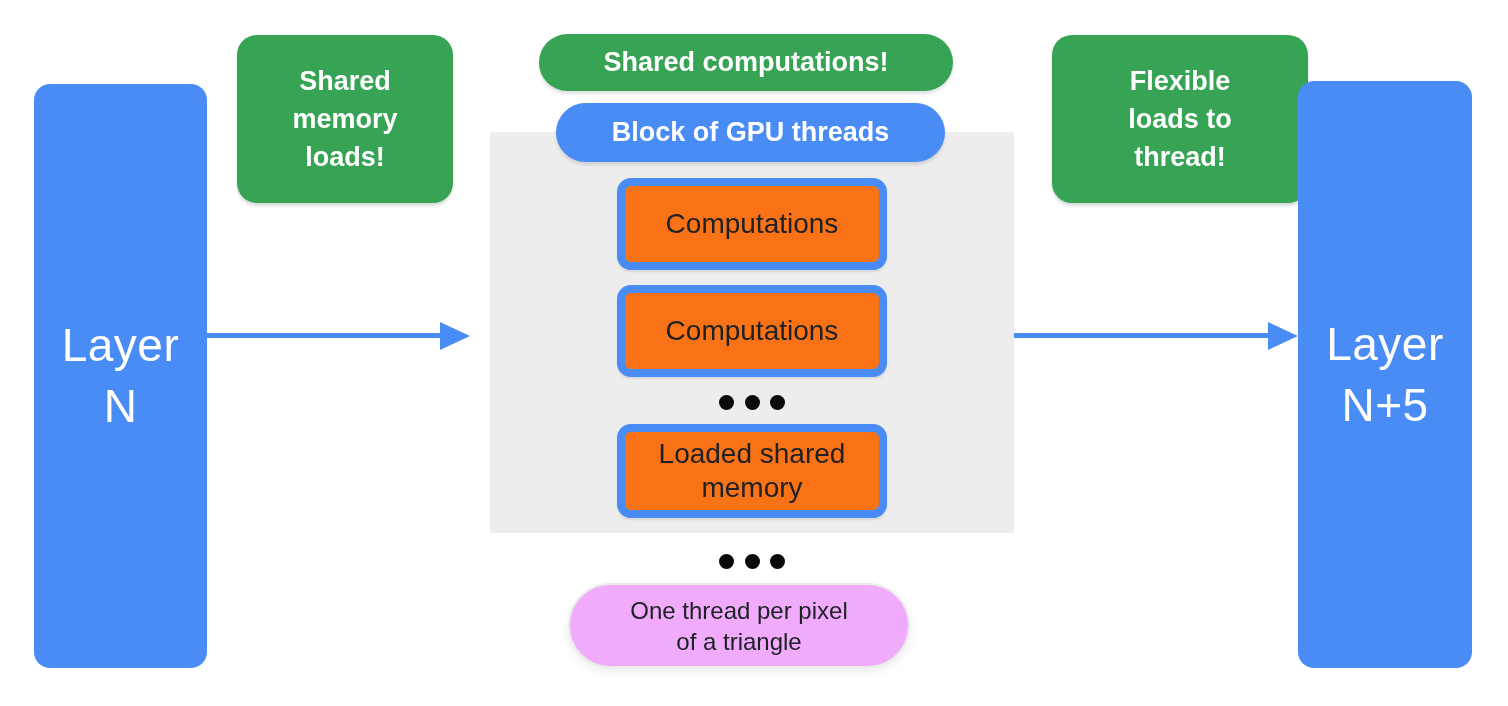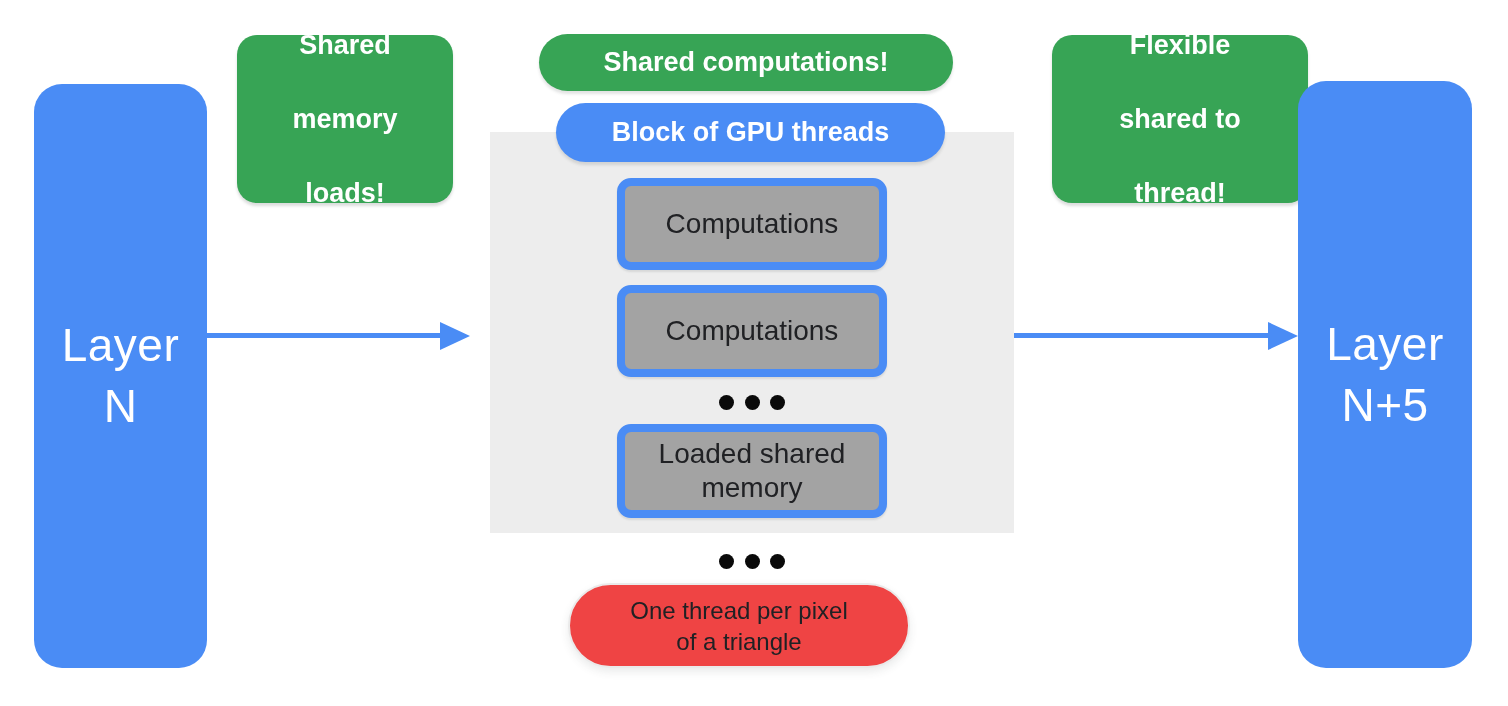--- a/index.html
+++ b/index.html
@@ -14,40 +14,39 @@
   html, body { background: #ffffff; }
   body {
     font-family: "Liberation Sans", "DejaVu Sans", sans-serif;
     width: 1508px; height: 706px; position: relative; overflow: hidden;
   }
   .canvas { position: absolute; inset: 0; width: 1508px; height: 706px; }
 
   .layer-box {
     position: absolute;
     background: var(--blue);
-    border-radius: 28px;
+    border-radius: 16px;
     color: var(--text-white);
     display: flex; flex-direction: column; justify-content: center; align-items: center;
     font-size: 46px; line-height: 1.32; text-align: right;
     letter-spacing: 0.5px;
   }
   .layer-n  { left: 34px;   top: 84px; width: 173px; height: 584px; }
   .layer-n1 { left: 1298px; top: 81px; width: 174px; height: 587px; }
   .layer-line { display: block; }
 
   .green-badge {
     position: absolute;
     background: var(--green);
     border-radius: 20px;
     color: var(--text-white);
     font-weight: bold; font-size: 27px; line-height: 38px;
     display: flex; flex-direction: column; justify-content: center; align-items: center;
     text-align: center;
     box-shadow: 0 3px 3px rgba(60,64,67,0.18);
-    gap: 36px;
   }
   .badge-shared-memory  { left: 237px;  top: 35px; width: 216px; height: 168px; }
   .badge-flexible       { left: 1052px; top: 35px; width: 256px; height: 168px; }
   .badge-line { display: block; }
 
   .pill {
     position: absolute;
     color: var(--text-white);
     font-weight: bold; font-size: 27px;
     display: flex; justify-content: center; align-items: center;
@@ -65,21 +64,21 @@
 
   .gray-panel {
     position: absolute;
     left: 490px; top: 132px; width: 524px; height: 401px;
     background: var(--gray-panel); z-index: 1;
   }
 
   .comp-box {
     position: absolute;
     left: 617px; width: 270px;
-    background: #a3a3a3;
+    background: #f97316;
     border: 8px solid var(--blue);
     border-radius: 14px;
     color: var(--text-dark);
     font-size: 28px; line-height: 34px;
     display: flex; justify-content: center; align-items: center;
     text-align: center; z-index: 2;
     box-shadow: 0 2px 2px rgba(60,64,67,0.12);
   }
   .comp-box-1 { top: 178px; height: 92px; }
   .comp-box-2 { top: 285px; height: 92px; }
@@ -94,21 +93,21 @@
   .dots-mid    { top: 394px; }
   .dots-bottom { top: 553px; }
   .dot {
     width: 15px; height: 15px; border-radius: 50%;
     background: #0a0a0a; display: inline-block;
   }
 
   .note-pill {
     position: absolute;
     left: 568px; top: 583px; width: 342px; height: 85px;
-    background: #ef4444;
+    background: #f0abfc;
     border: 2px solid var(--note-border);
     border-radius: 43px;
     color: var(--text-dark);
     font-size: 24px; line-height: 31px;
     display: flex; flex-direction: column; justify-content: center; align-items: center;
     text-align: right;
     box-shadow: 0 4px 8px rgba(60,64,67,0.10);
   }
   .note-line { display: block; }
 
@@ -175,21 +174,21 @@
     <span class="dot"></span>
   </div>
 
   <div class="note-pill">
     <span class="note-line">One thread per pixel</span>
     <span class="note-line">of a triangle</span>
   </div>
 
   <div class="green-badge badge-flexible">
     <span class="badge-line">Flexible</span>
-    <span class="badge-line">shared to</span>
+    <span class="badge-line">loads to</span>
     <span class="badge-line">thread!</span>
   </div>
 
   <div class="layer-box layer-n1">
     <span class="layer-line">Layer</span>
     <span class="layer-line">N+5</span>
   </div>
 
   <div class="arrow-line arrow-line-left"></div>
   <div class="arrow-head arrow-head-left"></div>

